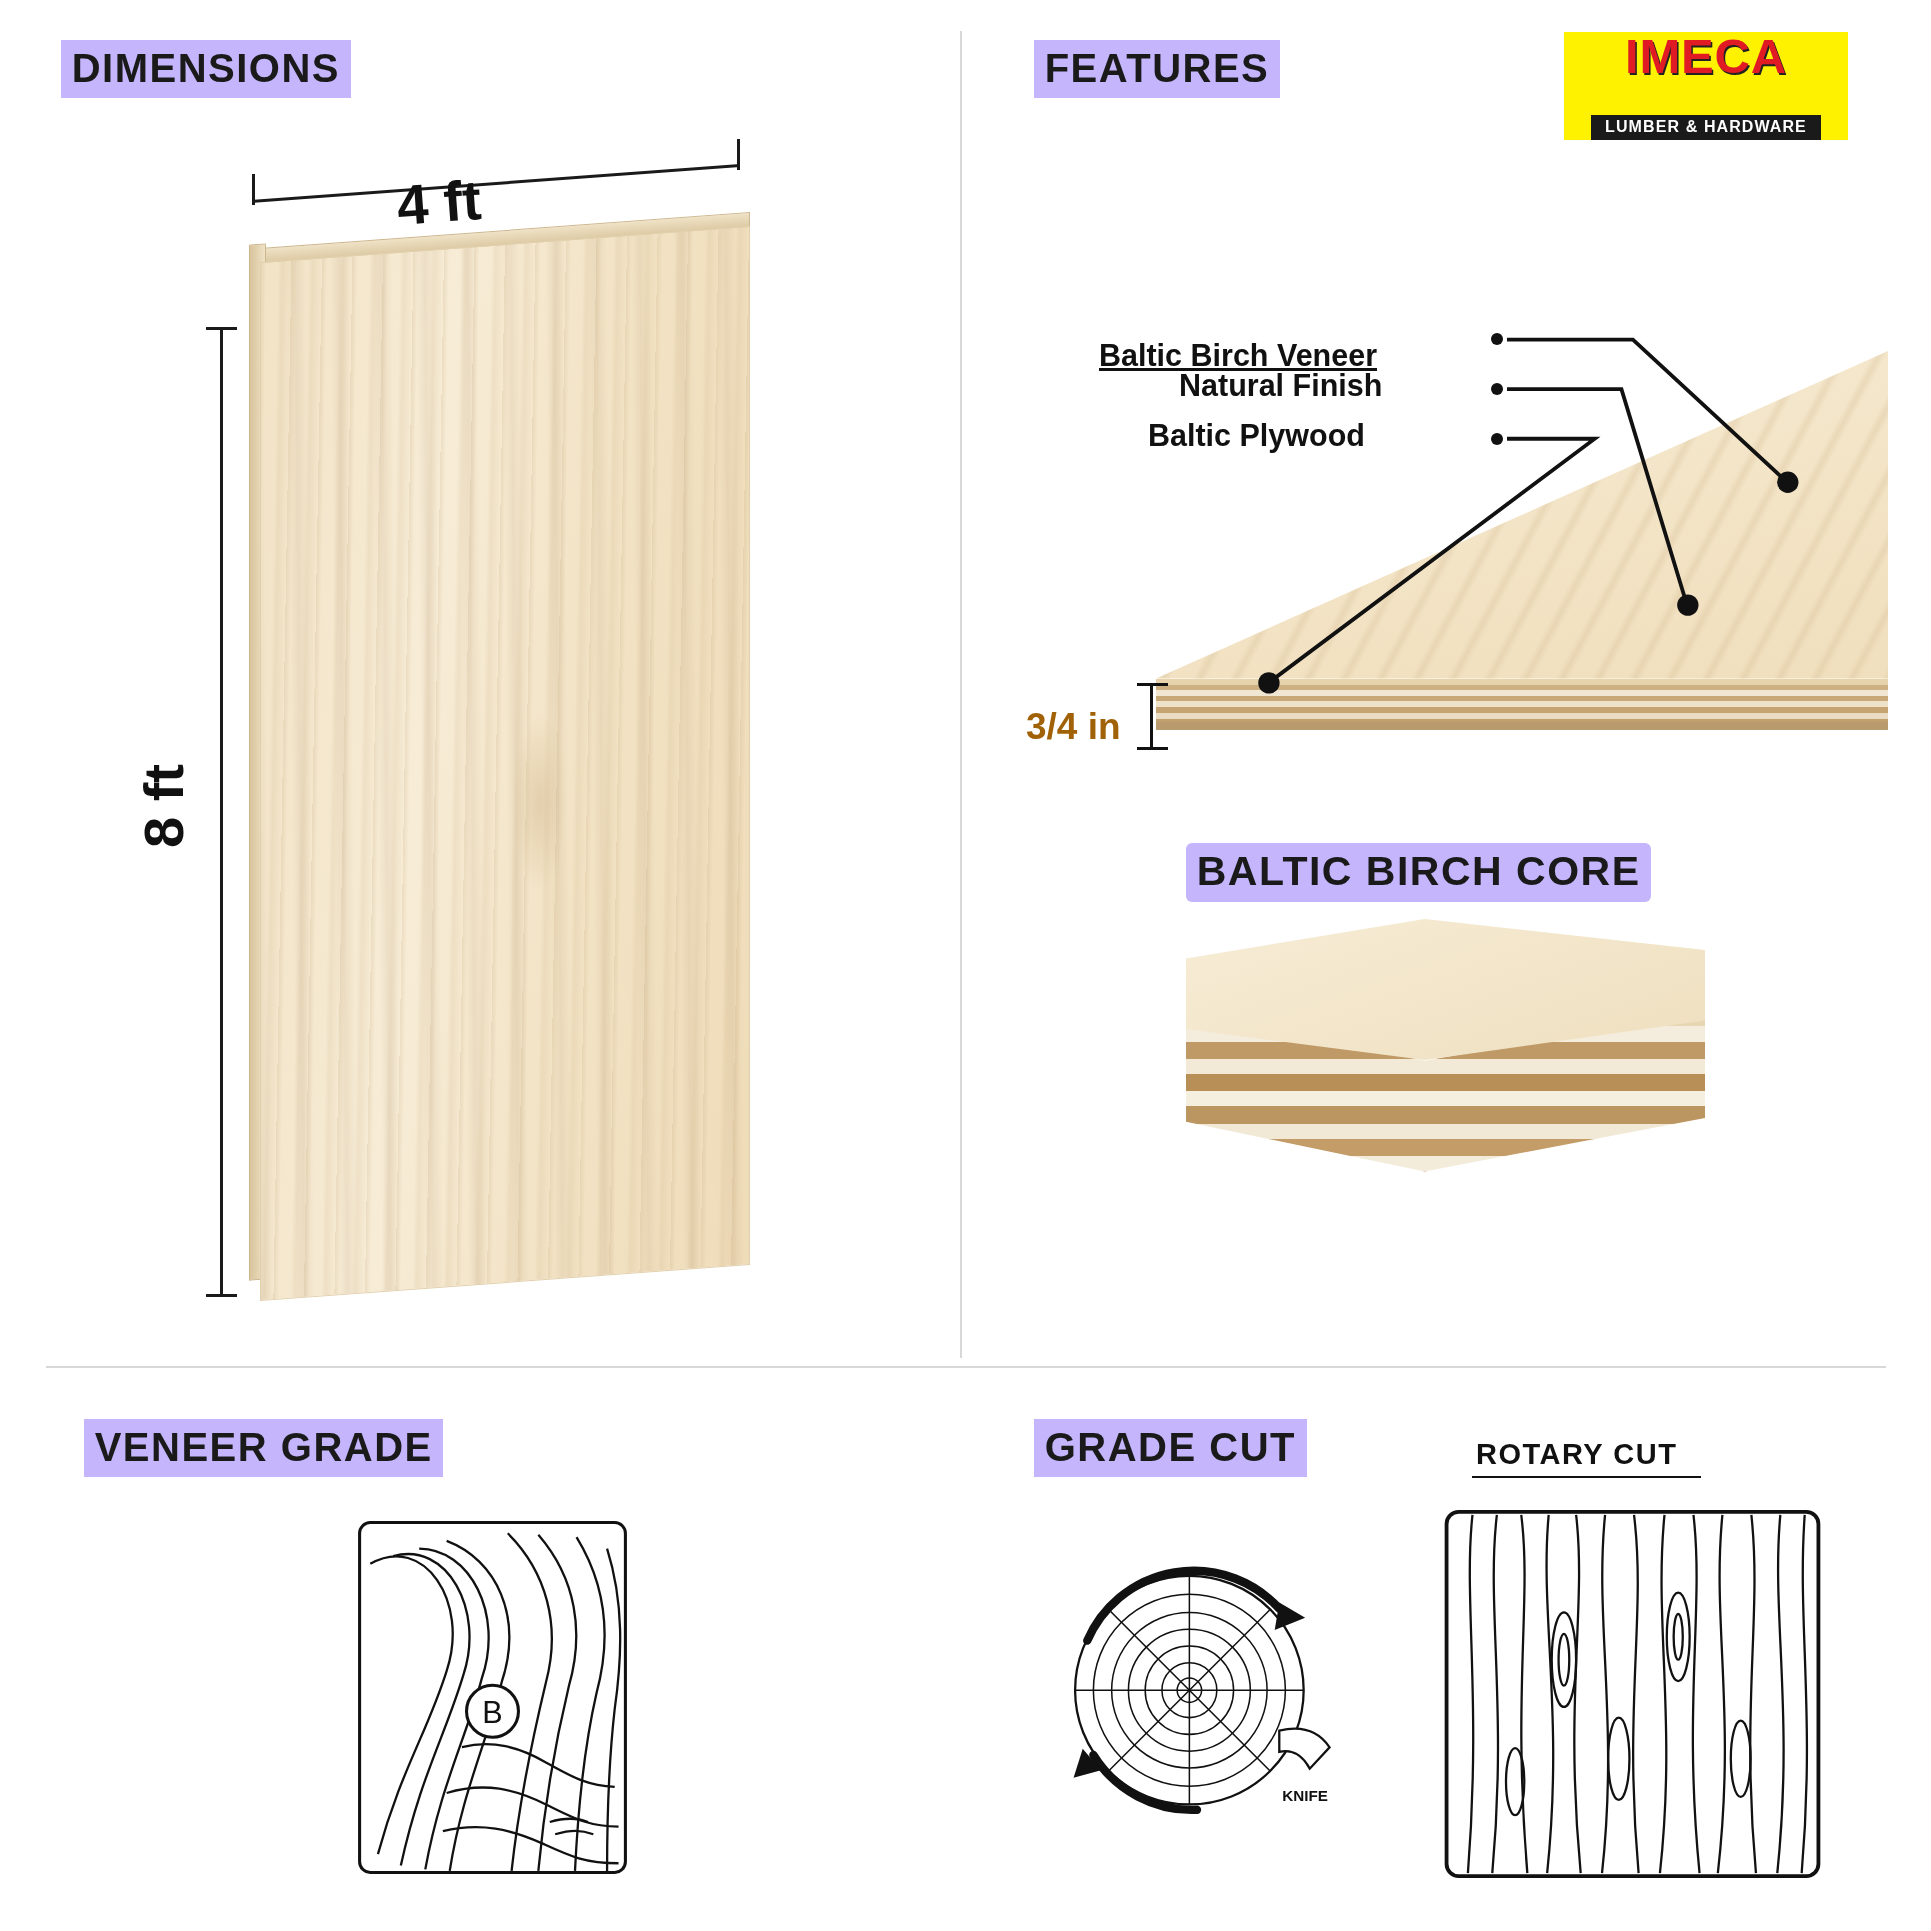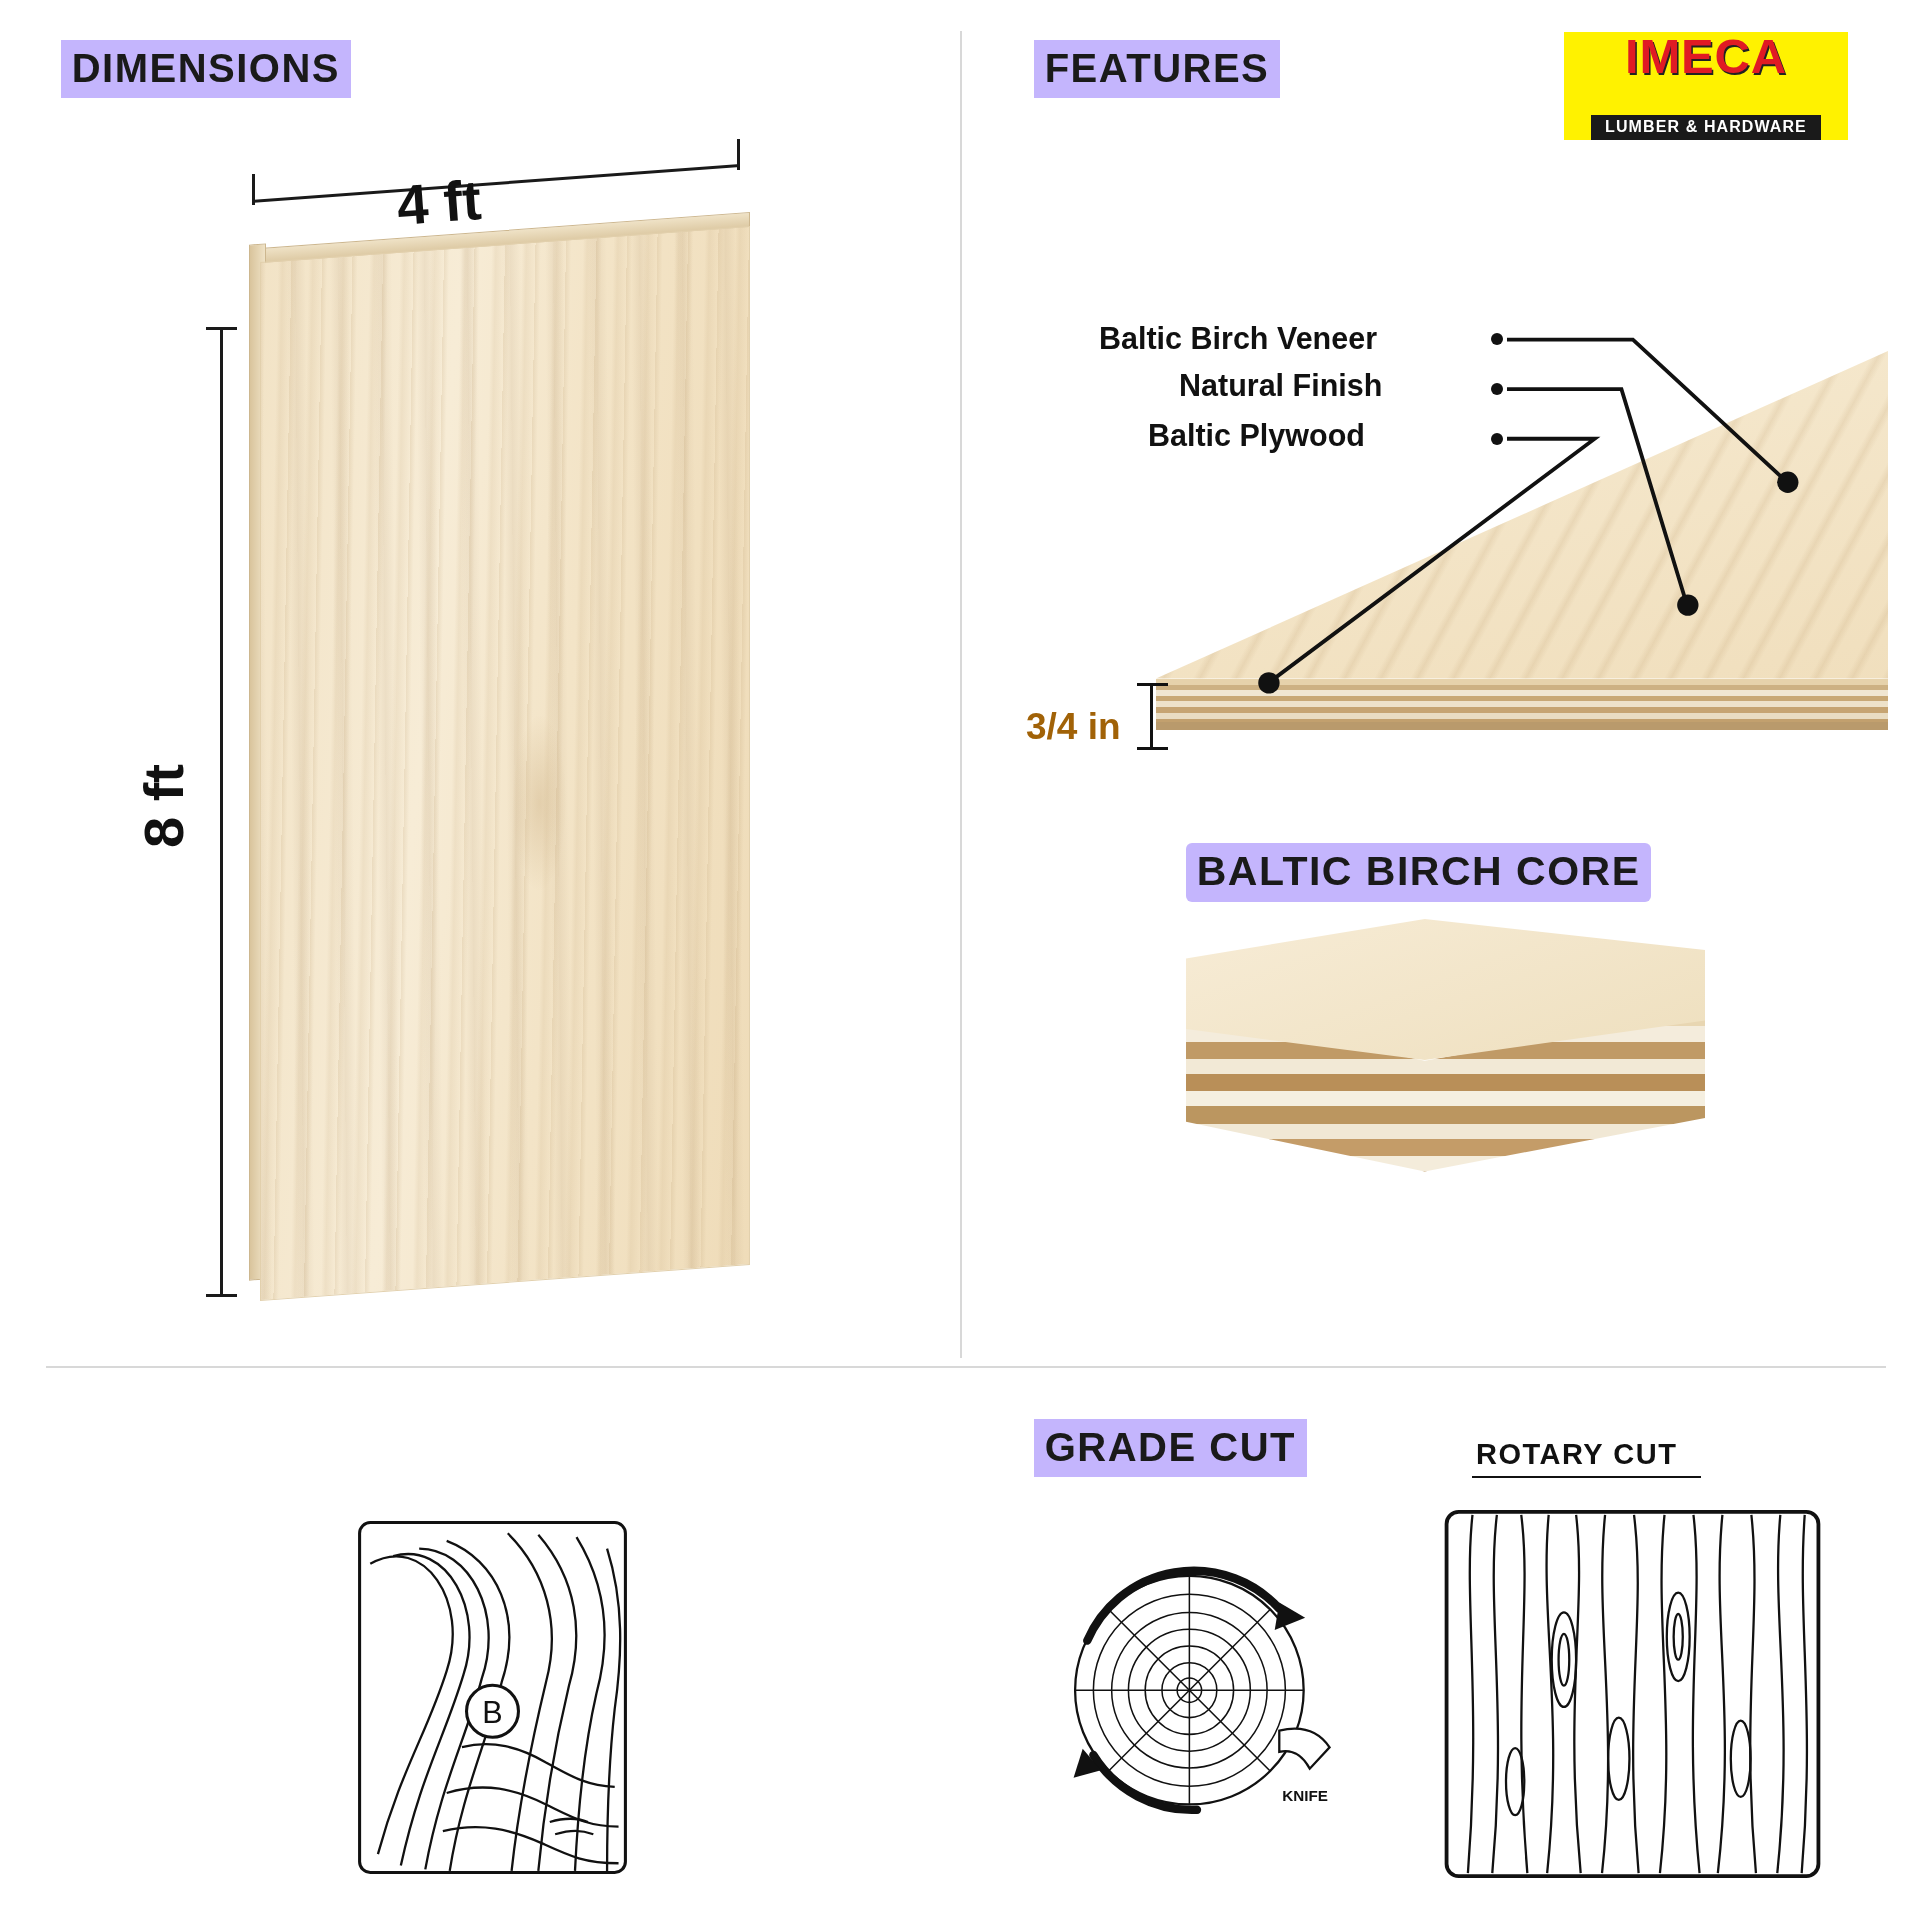--- a/index.html
+++ b/index.html
@@ -223,21 +223,21 @@
 
   .lead-label {
     position: absolute;
     color: #111;
     font-weight: bold;
     font-size: 30.5px;
     line-height: 1;
     text-align: right;
     white-space: nowrap;
   }
-  #lead-1 { left: 1099px; top: 323px; }
+  #lead-1 { left: 1099px; top: 340px; text-decoration: underline; }
   #lead-2 { left: 1179px; top: 370px; }
   #lead-3 { left: 1148px; top: 420px; }
 
   .lead-dot {
     position: absolute;
     width: 12.2px; height: 12.2px;
     background: #111;
     border-radius: 50%;
   }
   .thickness-label {
@@ -348,20 +348,21 @@
 <body>
 
 <div class="root">
 
   <div class="v-divider"></div>
   <div class="h-divider"></div>
 
   <div class="hl" id="heading-dimensions">DIMENSIONS</div>
   <div class="hl" id="heading-features">FEATURES</div>
   <div class="hl" id="heading-core">BALTIC BIRCH CORE</div>
+  <div class="hl" id="heading-grade">VENEER GRADE</div>
   <div class="hl" id="heading-cut">GRADE CUT</div>
 
   <div class="logo">
     <div class="logo-main">IMECA</div>
     <div class="logo-sub">LUMBER &amp; HARDWARE</div>
   </div>
 
   <div class="panel-board">
     <div class="board-edge-top"></div>
     <div class="board-edge-left"></div>

